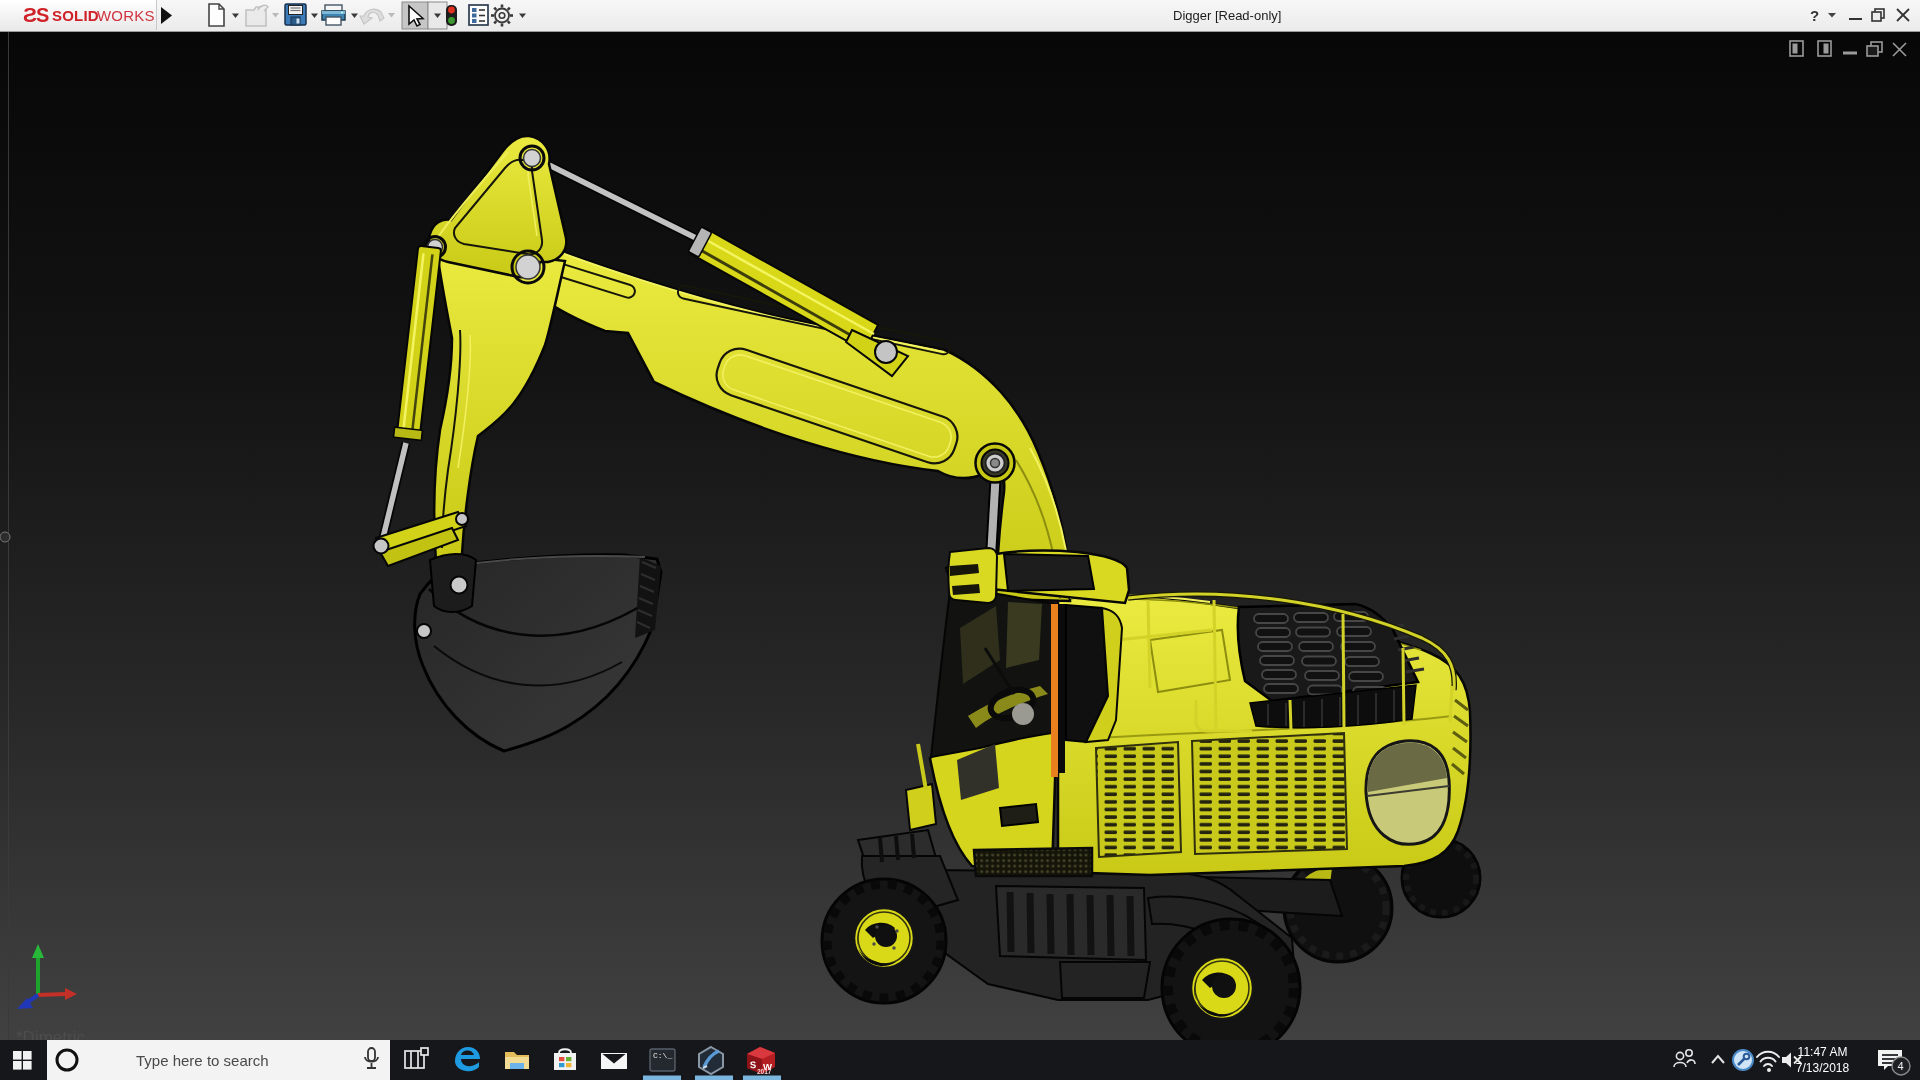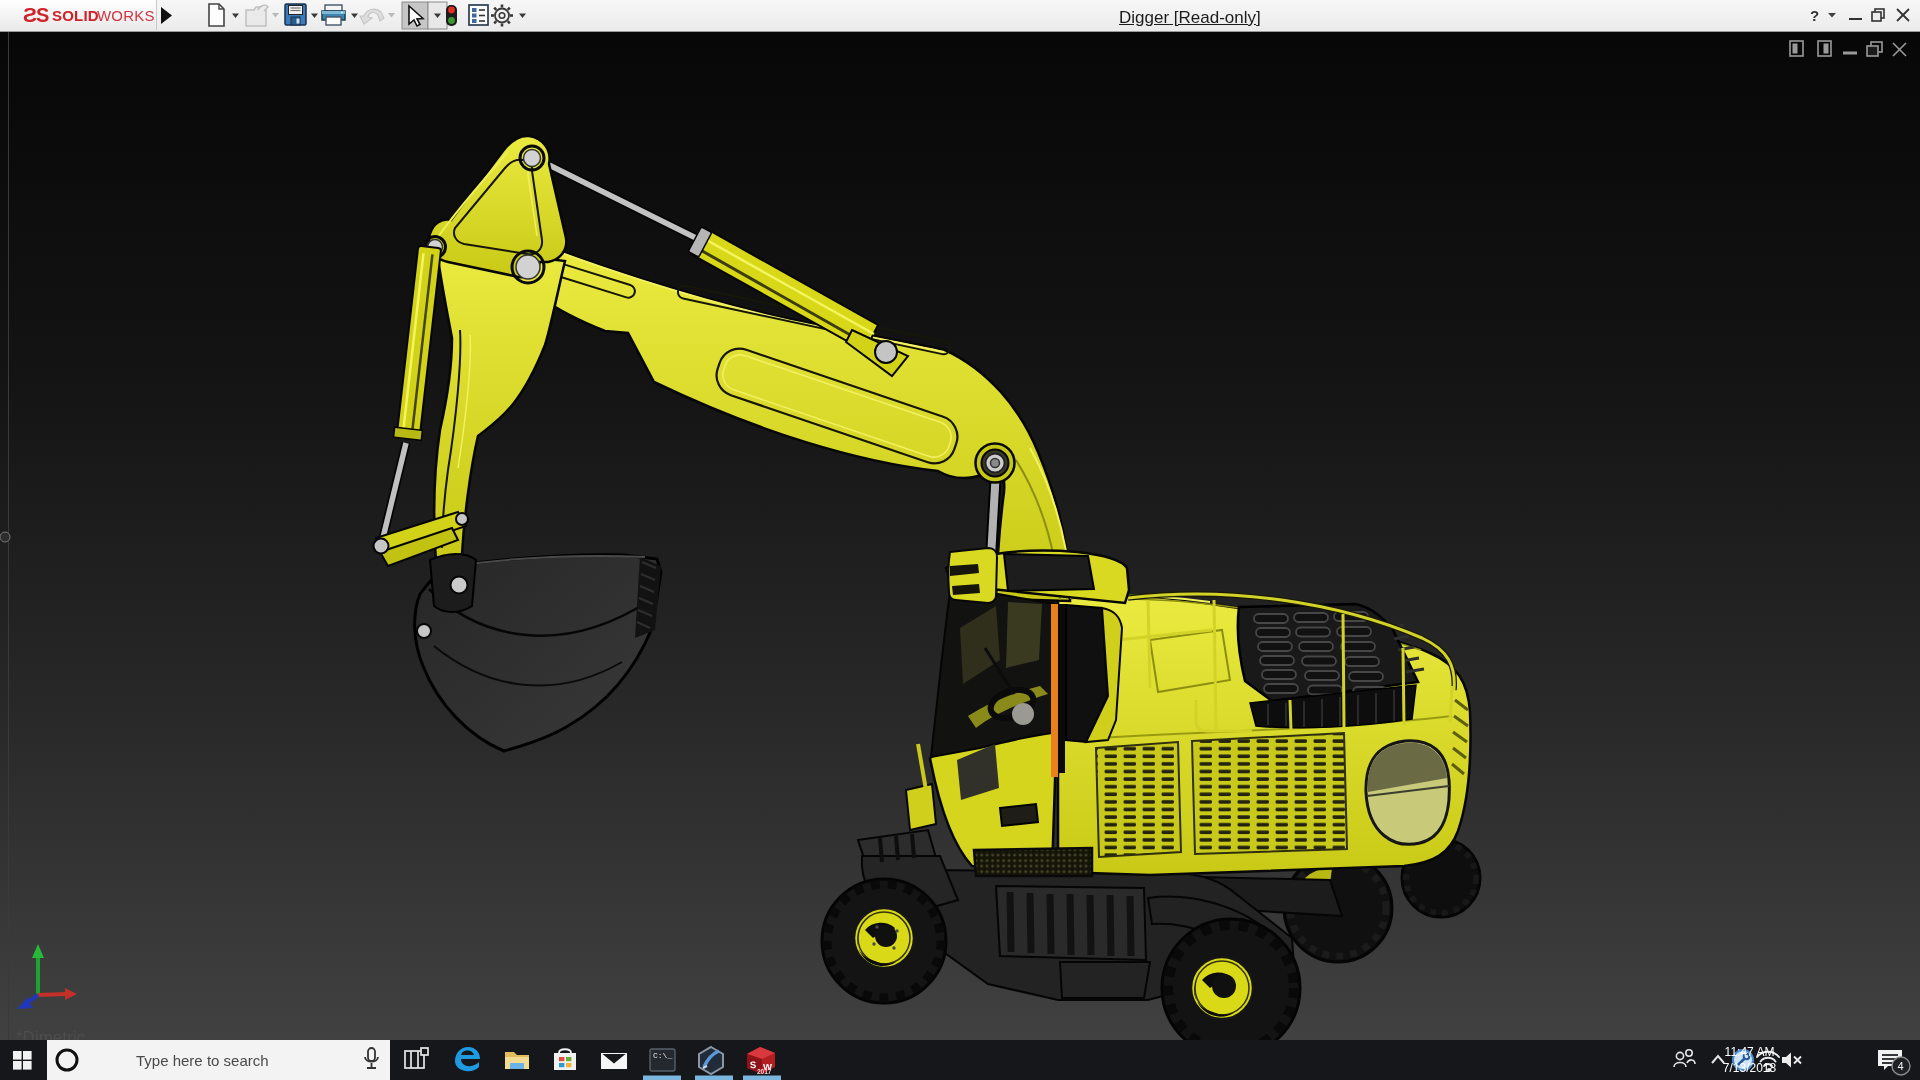--- a/index.html
+++ b/index.html
@@ -3,24 +3,24 @@
 <meta charset="utf-8">
 <style>
   html,body{margin:0;padding:0;width:1920px;height:1080px;overflow:hidden;background:#000;
     font-family:"Liberation Sans",sans-serif;-webkit-font-smoothing:antialiased;}
   #stage{position:absolute;left:0;top:0;width:1920px;height:1080px;}
   #vpsvg{position:absolute;left:0;top:0;}
   .titlebar{position:absolute;left:0;top:0;width:1920px;height:31px;
     background:linear-gradient(#f7f7f7,#ebebeb);border-bottom:1px solid #9a9a9a;}
   .logo{position:absolute;left:0;top:0;width:156px;height:30px;
     background:linear-gradient(#ffffff,#e9e9e9);border-right:1px solid #c8c8c8;}
-  .tbtitle{position:absolute;left:1119px;top:8px;font-size:17px;color:#1c1c1c;text-decoration:underline;}
+  .tbtitle{position:absolute;left:1173px;top:8px;font-size:13px;color:#1c1c1c;}
   .taskbar{position:absolute;left:0;top:1040px;width:1920px;height:40px;background:#16171b;}
   .searchtxt{position:absolute;left:46px;top:12px;font-size:15px;color:#4a4a4a;margin-left:44px;}
-  .clock{position:absolute;left:1712px;top:4px;width:75px;color:#fff;font-size:12px;
+  .clock{position:absolute;left:1785px;top:4px;width:75px;color:#fff;font-size:12px;
     text-align:center;line-height:16px;}
 </style>
 </head>
 <body>
 <div id="stage">
 <svg id="vpsvg" width="1920" height="1080" viewBox="0 0 1920 1080">
 <defs>
   <linearGradient id="bgG" x1="0" y1="0" x2="0" y2="1">
     <stop offset="0" stop-color="#070707"></stop>
     <stop offset="0.35" stop-color="#141414"></stop>

